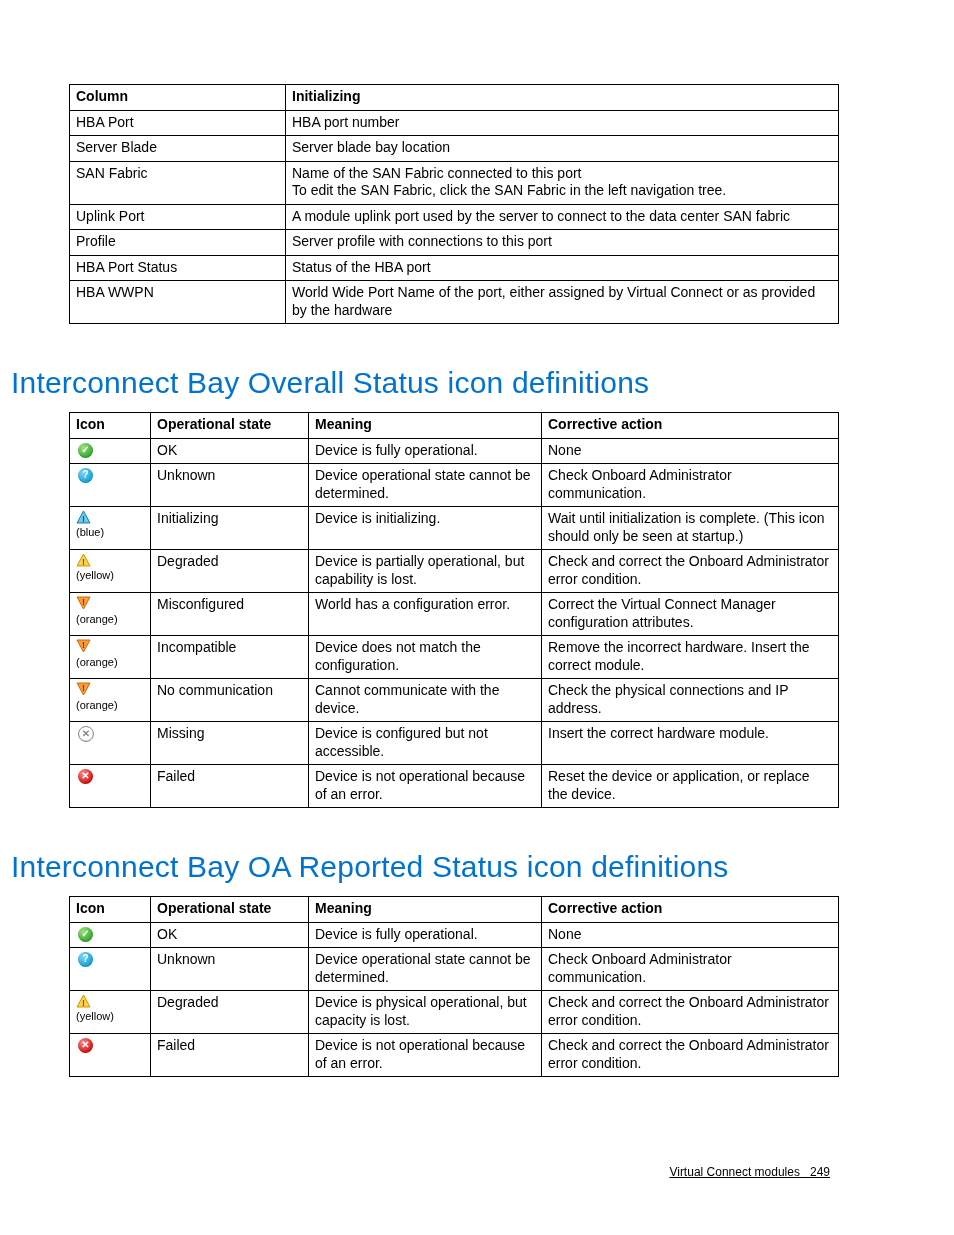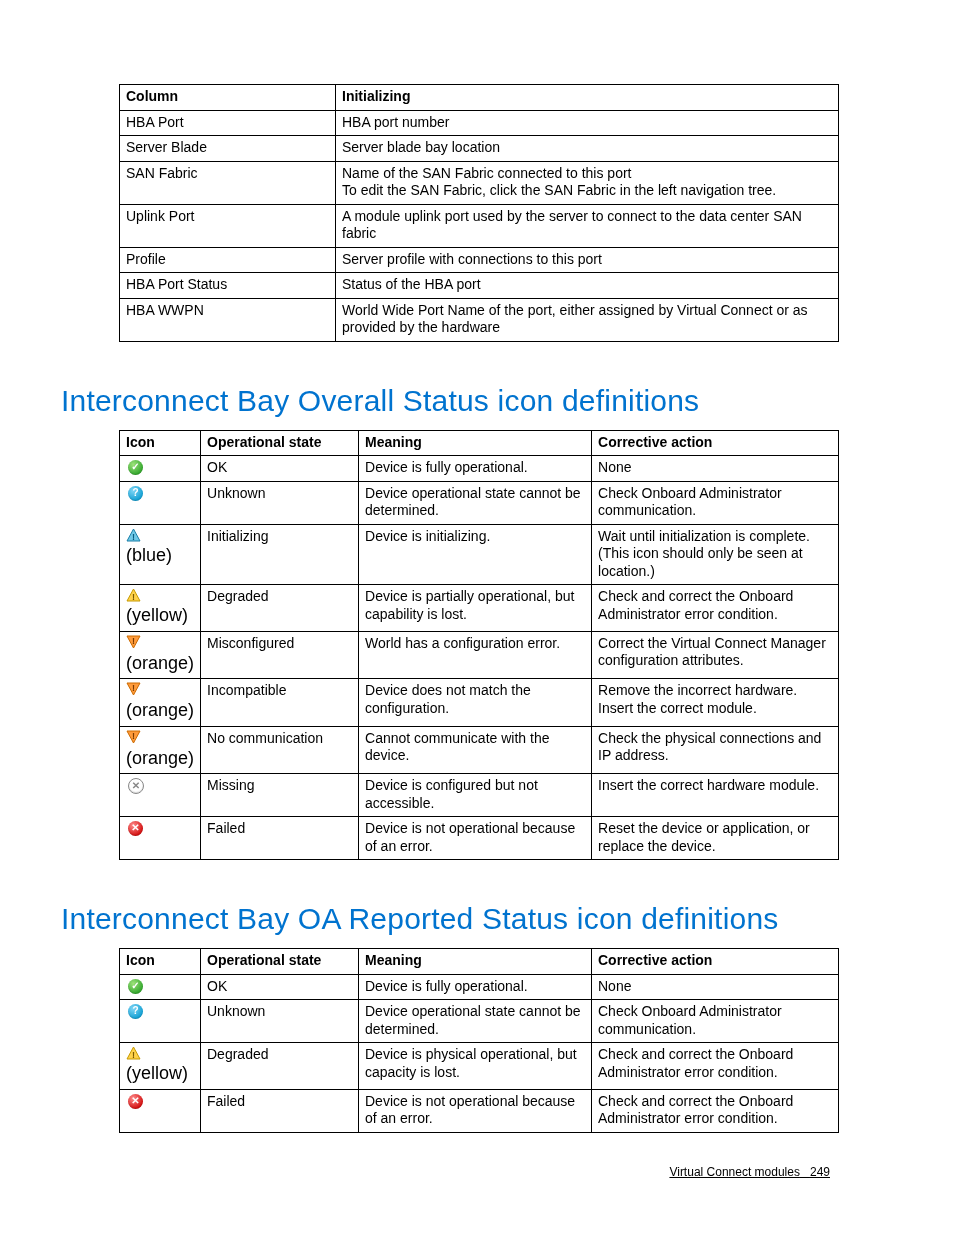--- a/index.html
+++ b/index.html
@@ -7,21 +7,21 @@
     margin: 0;
     padding: 0;
     width: 954px;
     background: #fff;
     font-family: "Futura", "Trebuchet MS", "Segoe UI", Arial, sans-serif;
     color: #000;
   }
   .page {
     position: relative;
     width: 954px;
-    padding: 84px 115px 60px 119px;
+    padding: 84px 115px 60px 69px;
     box-sizing: border-box;
     min-height: 1235px;
   }
   table {
     border-collapse: collapse;
     width: 100%;
     font-size: 14px;
     line-height: 1.25;
   }
   th, td {
@@ -48,21 +48,21 @@
   .t1 .c1 { width: 203px;}
   .t1 .c2 { width: auto;}
   .icon-cell { text-align:left; }
   .icon-wrap { display:flex; flex-direction:column; align-items:flex-start; gap:2px;}
   .icon-glyph {
     width:15px; height:15px; display:inline-flex; align-items:center; justify-content:center;
     border-radius:50%; font-size:10px; font-weight:700; color:#fff;
     margin: 1px 0 0 2px;
     box-shadow: inset 0 -1px 1px rgba(0,0,0,.15);
   }
-  .color-label { font-size:18px; }
+  .color-label { font-size:11px; }
   .ok-ico   { background: radial-gradient(circle at 35% 30%, #9de27a, #35a82e 70%); }
   .unk-ico  { background: radial-gradient(circle at 35% 30%, #7fd5f5, #14a1d4 70%); }
   .tri-ico  { width:15px;height:14px;background:none;border-radius:0; box-shadow:none; position:relative;}
   .tri-ico svg { display:block;}
   .inv-ico  { width:15px;height:15px;background:none;border-radius:0;box-shadow:none;}
   .miss-ico { background:#fff;border:1.5px solid #888;color:#888;width:14px;height:14px;}
   .fail-ico { background: radial-gradient(circle at 35% 30%, #ff8c8c, #d41212 70%); }
   .footer {
     position:absolute;
     bottom: 56px;
@@ -154,21 +154,21 @@
                 <svg width="15" height="14">
                   <polygon points="7.5,1 14,13 1,13" fill="#6fc9e8" stroke="#1a7fa8" stroke-width="1"></polygon>
                   <text x="7.5" y="11.5" text-anchor="middle" font-size="9" font-weight="700" fill="#0b5e80">!</text>
                 </svg>
               </span>
               <span class="color-label">(blue)</span>
             </div>
           </td>
           <td class="col-state">Initializing</td>
           <td class="col-meaning">Device is initializing.</td>
-          <td class="col-action">Wait until initialization is complete. (This icon should only be seen at location.)</td>
+          <td class="col-action">Wait until initialization is complete. (This icon should only be seen at startup.)</td>
         </tr>
         <tr>
           <td class="col-icon icon-cell">
             <div class="icon-wrap">
               <span class="tri-ico">
                 <svg width="15" height="14">
                   <polygon points="7.5,1 14,13 1,13" fill="#ffd24a" stroke="#c79a00" stroke-width="1"></polygon>
                   <text x="7.5" y="11.5" text-anchor="middle" font-size="9" font-weight="700" fill="#7a5a00">!</text>
                 </svg>
               </span>

